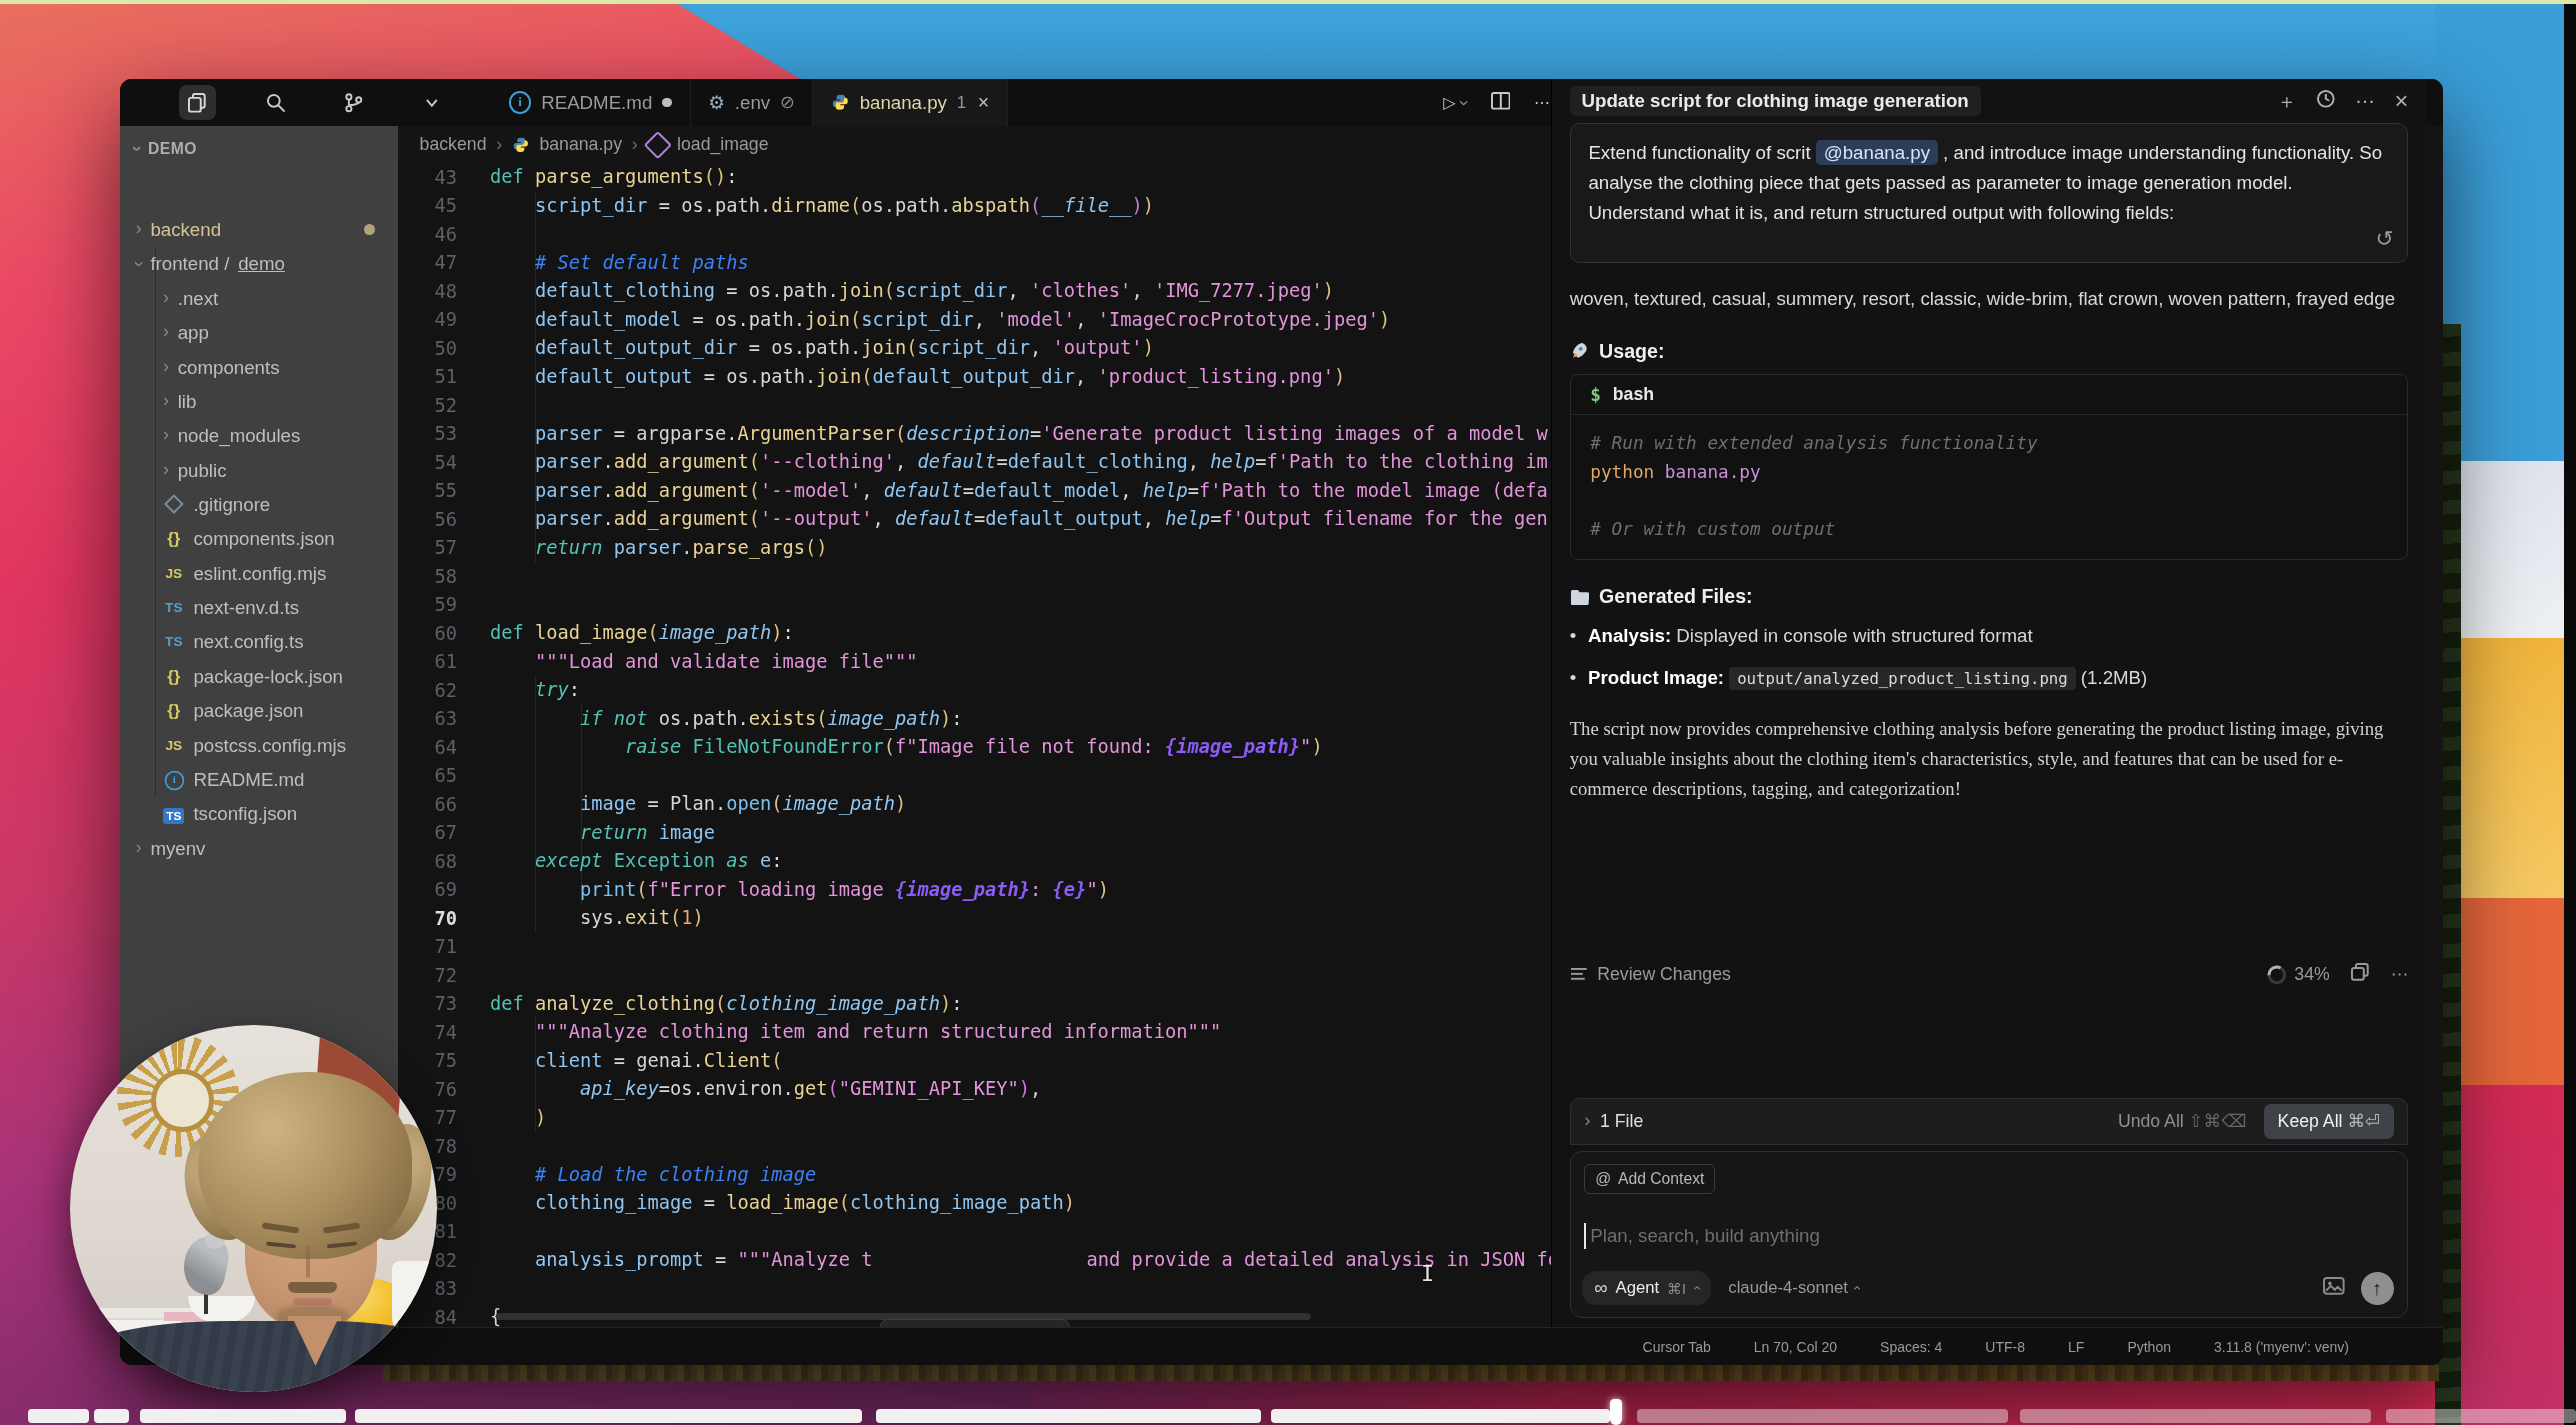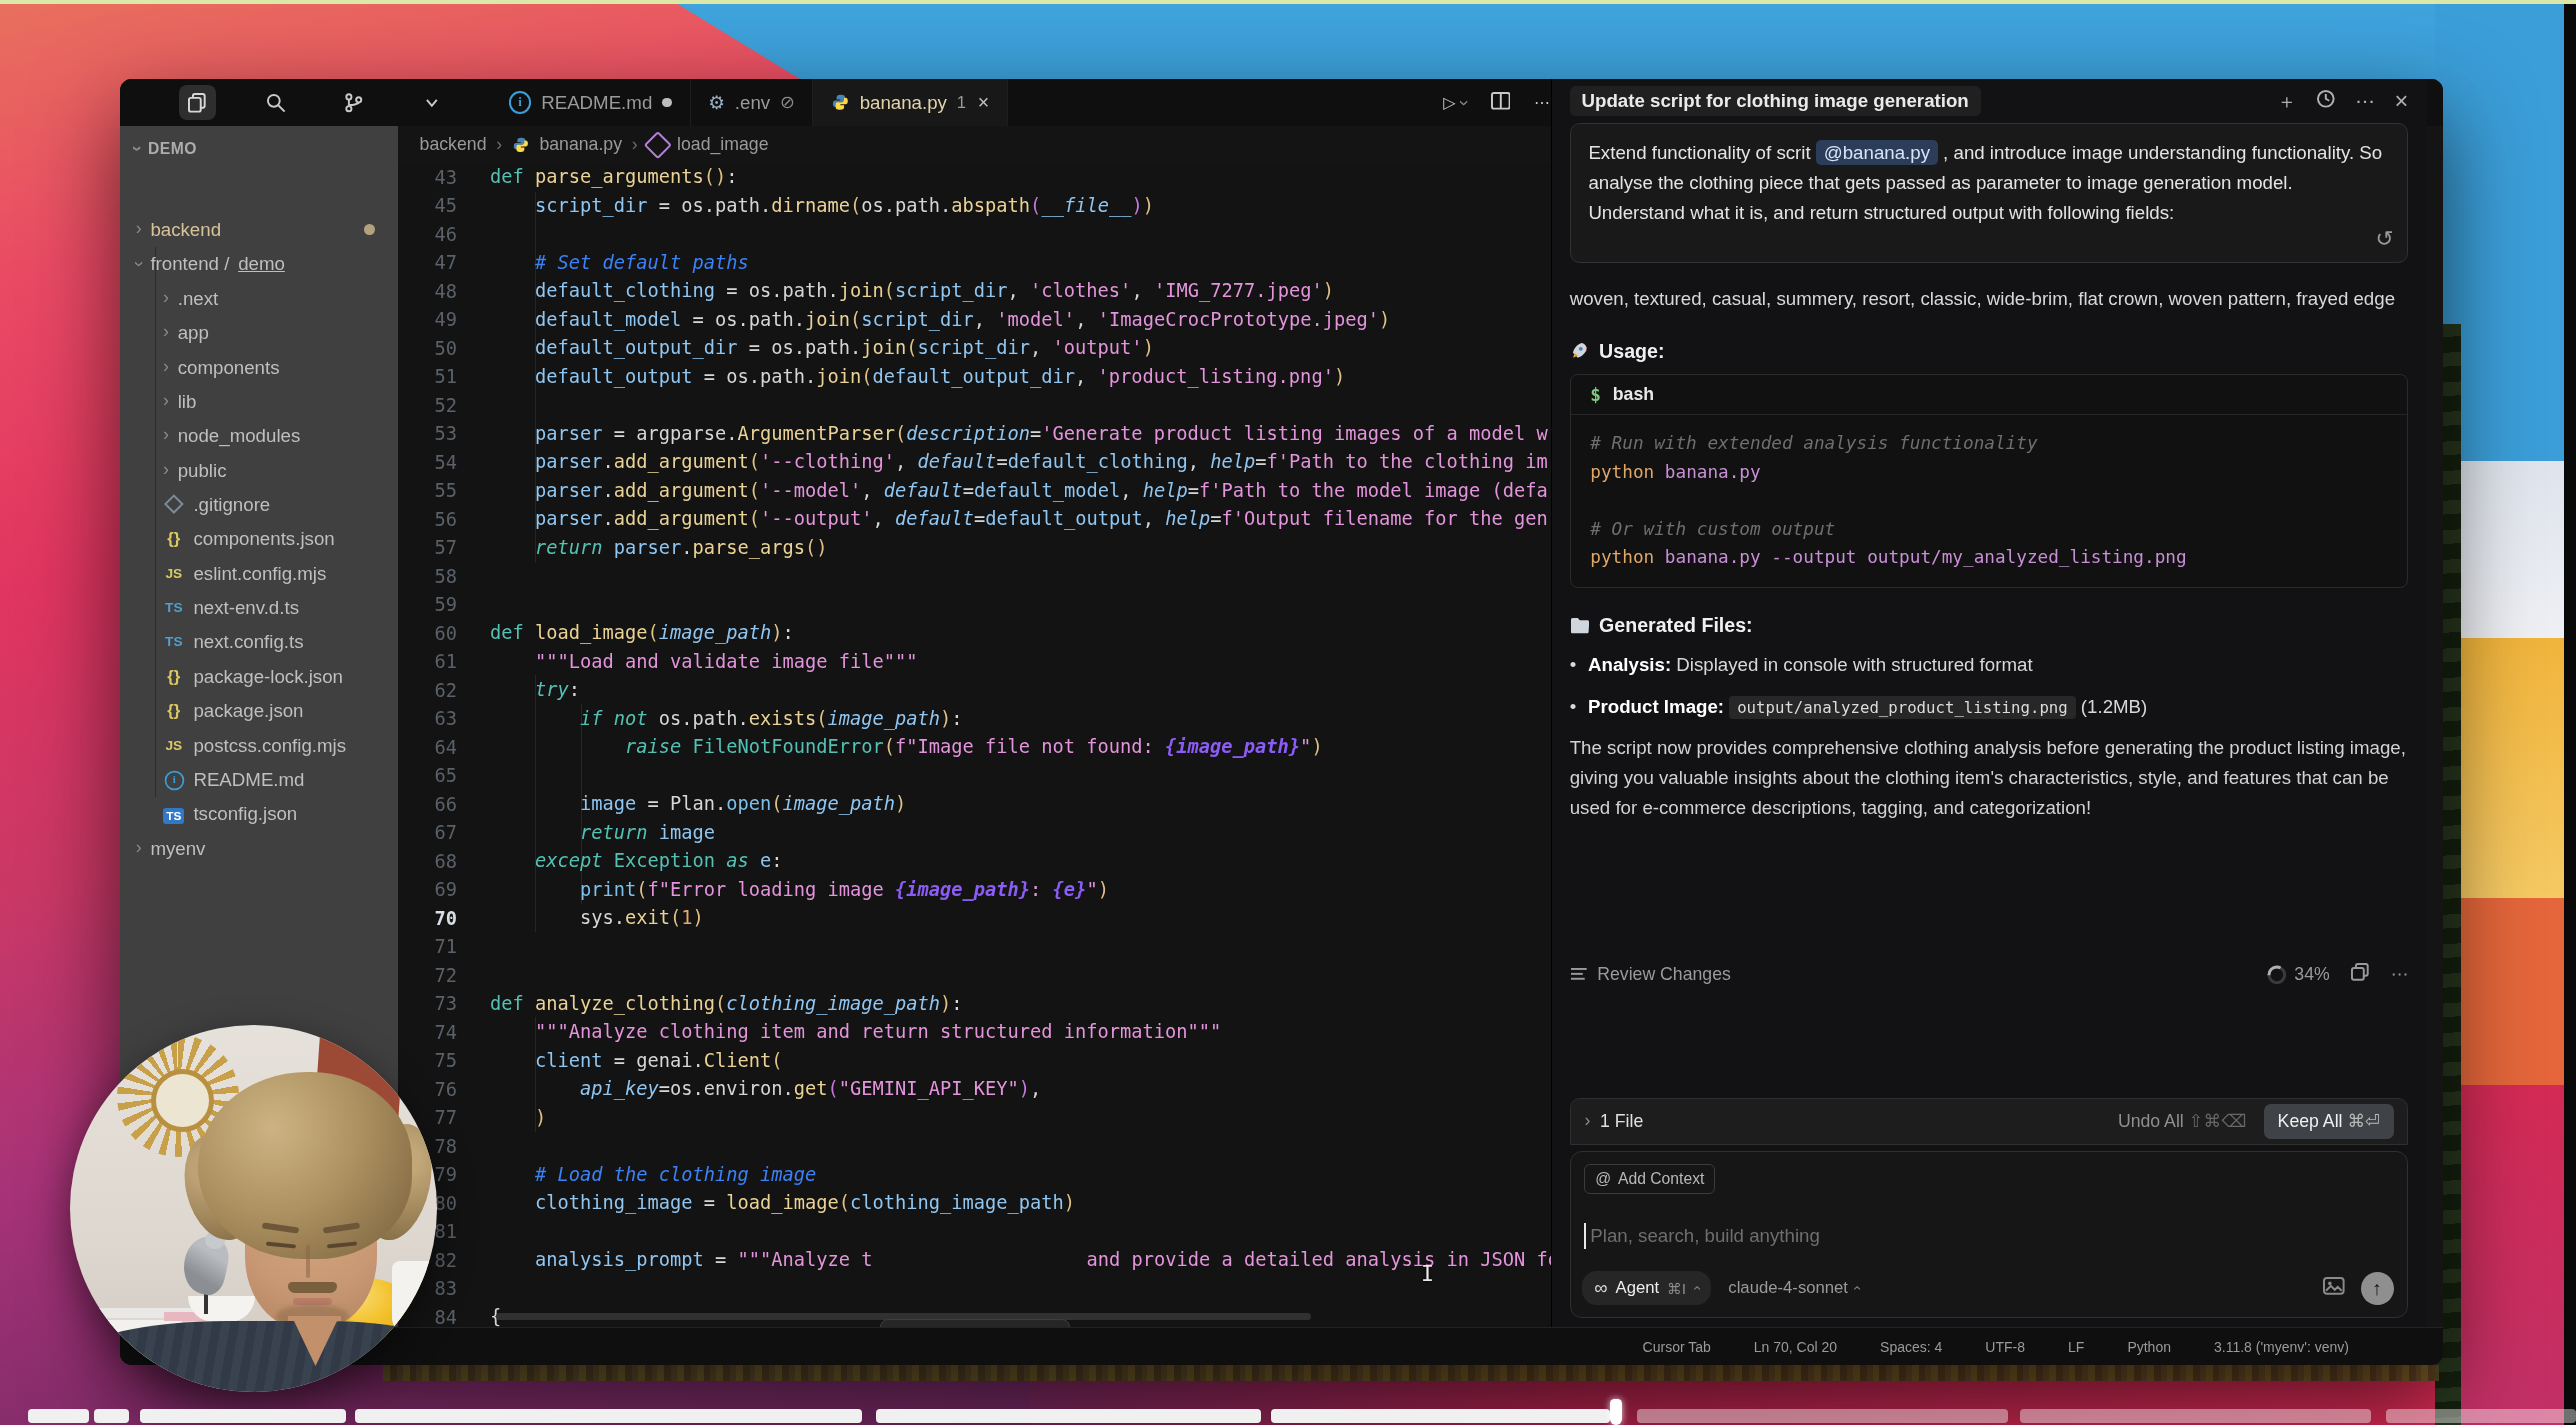--- a/index.html
+++ b/index.html
@@ -102,21 +102,21 @@
   .cb-head{height:39px;display:flex;align-items:center;gap:11.8px;padding:0 19.6px;border-bottom:1px solid #262626;}
   .cb-dollar{color:#7ec87e;font:bold 17.7px "DejaVu Sans Mono",monospace;}
   .cb-lang{color:#e8e8e8;font-weight:bold;font-size:17.7px;}
   .cb-body{padding:13.7px 19.6px 15.7px;font:17.7px/28.5px "DejaVu Sans Mono",monospace;}
   .u-comment{color:#6f6f6f;font-style:italic;}
   .u-cmd{color:#e2a667;} .u-arg{color:#c98fd6;}
   .bullets{margin-top:5.9px;color:#d8d8d8;}
   .bullet{display:flex;gap:11.8px;margin-top:13.7px;line-height:28.5px;align-items:baseline;}
   .bullet b{color:#fff;}
   .code-chip{background:#272727;border-radius:3.9px;padding:2px 7.9px;font:15.7px "DejaVu Sans Mono",monospace;color:#dcdcdc;}
-  .closing{margin-top:12px;color:#d2d2d2;line-height:30px;}
+  .closing{margin-top:21px;color:#d2d2d2;line-height:30px;font-family:Liberation Serif, serif;}
   .review-row{position:absolute;left:17.7px;right:17.7px;top:884px;display:flex;align-items:center;color:#9a9a9a;font-size:17.7px;gap:9.8px;}
   .review-right{margin-left:auto;display:flex;align-items:center;gap:21.6px;}
   .files-bar{position:absolute;left:17.7px;right:17.7px;top:1019px;height:45px;background:#1d1d1d;border:1px solid #2f2f2f;
     border-radius:9.8px 9.8px 0 0;display:flex;align-items:center;padding:0 13.7px;color:#e0e0e0;font-size:17.7px;gap:9.8px;}
   .fb-right{margin-left:auto;display:flex;align-items:center;gap:17.7px;}
   .undo-all{color:#8f8f8f;} .undo-all .kbd{color:#686868;}
   .keep-btn{background:#3f4246;color:#f0f0f0;border-radius:6.9px;padding:6.9px 13.7px;}
   .keep-btn .kbd{color:#b9b9b9;}
   .composer{position:absolute;left:17.7px;right:17.7px;top:1072px;height:165px;background:#161616;border:1px solid #303030;border-radius:11.8px;}
   .addctx{position:absolute;left:13.7px;top:11.8px;border:1px solid #3c3c3c;border-radius:5.9px;color:#b8b8b8;
@@ -590,21 +590,20 @@
         <div class="codeblock">
           <div class="cb-head">
             <span class="cb-dollar">$</span>
             <span class="cb-lang">bash</span>
           </div>
           <div class="cb-body" id="usage-host">
               <div class="u-comment"># Run with extended analysis functionality</div>
               <div><span class="u-cmd">python </span><span class="u-arg">banana.py</span></div>
               <div>&nbsp;</div>
               <div class="u-comment"># Or with custom output</div>
-              <div><span class="u-cmd">python </span><span class="u-arg">banana.py --output output/my_analyzed_listing.png</span></div>
             </div>
         </div>
 
         <div class="sec-head">
           <svg width="19.6" height="16.7" viewBox="0 0 20 17">
               <path d="M1 3c0-1 .6-2 1.8-2H8l2 2.4h8c1 0 1.6.8 1.6 1.8L19 15c0 1-.8 1.6-1.8 1.6H2.6C1.6 16.6 1 16 1 15V3z" fill="#cfd6de"></path>
             </svg>
           <span>Generated Files:</span>
         </div>
         <div class="bullets" id="bullets-host">

